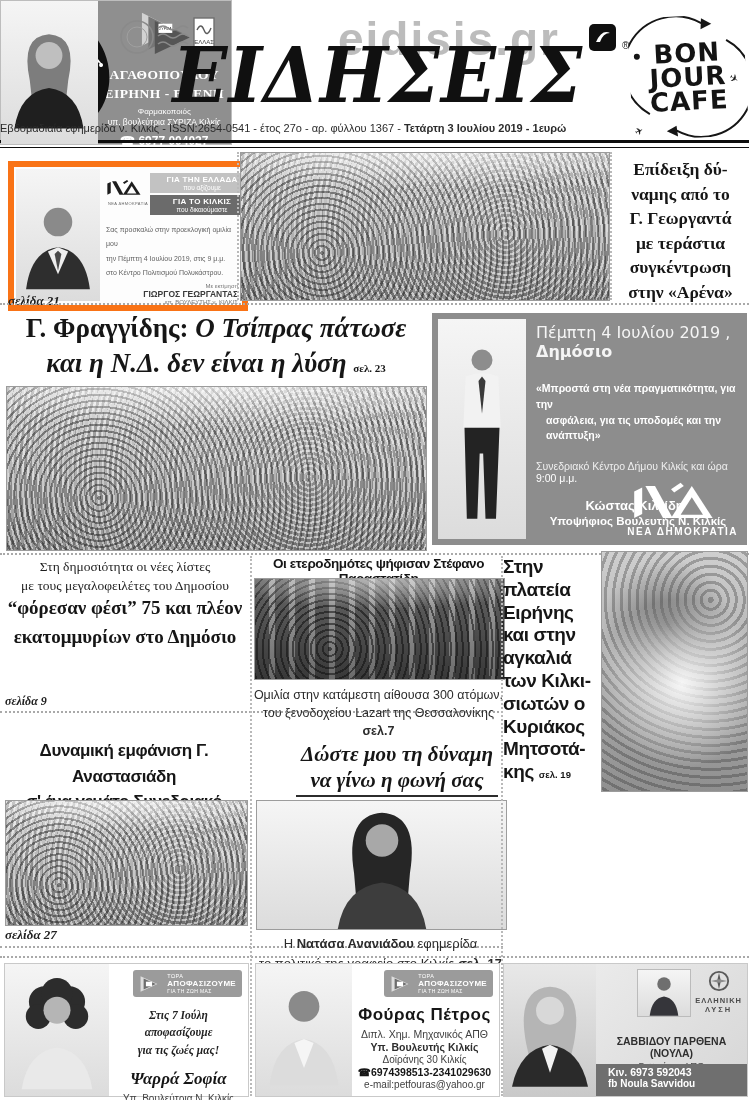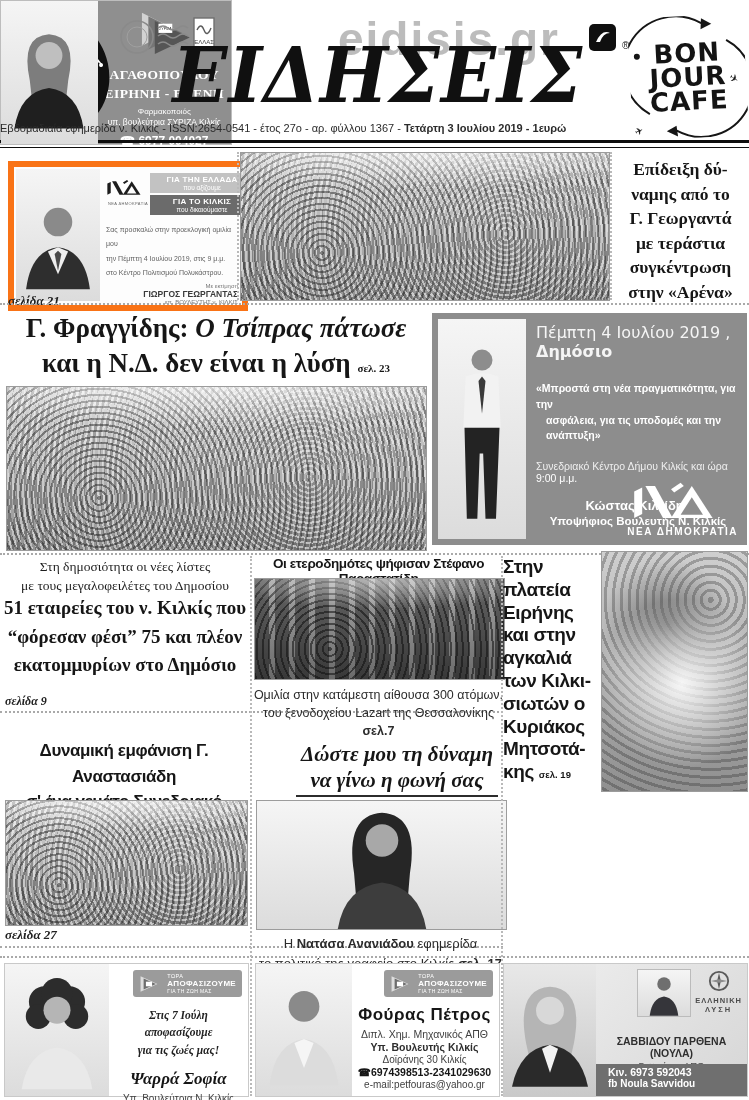--- a/index.html
+++ b/index.html
@@ -190,21 +190,21 @@
 
   <div class="dotted-h" style="left:0;top:303px;width:749px;"></div>
   <div class="dotted-v" style="left:237px;top:152px;height:148px;"></div>
   <div class="dotted-v" style="left:610px;top:152px;height:148px;"></div>
 
   <div class="abs serif" style="left:0;top:311px;width:432px;text-align:center;font-weight:bold;font-size:27px;line-height:1.28;">
     <div>
       <span>Γ. Φραγγίδης: </span><span style="font-style:italic">Ο Τσίπρας πάτωσε</span>
     </div>
     <div>
-      <span style="">και η Ν.Δ. δεν είναι η λύση</span>
+      <span style="font-style:italic">και η Ν.Δ. δεν είναι η λύση</span>
       <span style="font-size:11px;font-style:normal;">σελ. 23</span>
     </div>
   </div>
 
   <div id="kiltidis-ad" class="abs">
     <div class="abs studio" style="left:6px;top:6px;width:88px;height:220px;overflow:hidden;">
       <svg class="silh" viewBox="0 0 60 150" width="70" height="200" style="height:96%;">
         <circle cx="30" cy="12" r="9" fill="#8d8d8d"></circle>
         <path d="M16 26 Q30 20 44 26 L46 70 L14 70 Z" fill="#f2f2f2"></path>
         <path d="M30 26 L27 30 L30 58 L33 30 Z" fill="#3a3a3a"></path>
@@ -240,21 +240,20 @@
   </div>
 
   <div class="ph crowd" style="left:6px;top:386px;width:419px;height:163px;"></div>
   <div class="dotted-h" style="left:0;top:553px;width:749px;"></div>
 
   <div class="abs serif" style="left:0;top:558px;width:250px;text-align:center;font-size:13.5px;line-height:1.4;color:#1d1d1d;">
     <div>Στη δημοσιότητα οι νέες λίστες</div>
     <div>με τους μεγαλοφειλέτες του Δημοσίου</div>
   </div>
   <div class="abs serif" style="left:0;top:594px;width:250px;text-align:center;font-weight:bold;font-size:19px;line-height:1.5;">
-    <div>51 εταιρείες του ν. Κιλκίς που</div>
     <div>“φόρεσαν φέσι” 75 και πλέον</div>
     <div>εκατομμυρίων στο Δημόσιο</div>
   </div>
   <div class="abs pageref" style="left:5px;top:694px;font-size:12px;">σελίδα 9</div>
   <div class="dotted-h" style="left:0;top:711px;width:503px;"></div>
 
   <div class="abs cond" style="left:253px;top:556px;width:251px;text-align:center;font-size:13.5px;">Οι ετεροδημότες ψήφισαν Στέφανο Παραστατίδη</div>
   <div class="ph darkhall" style="left:254px;top:578px;width:249px;height:100px;"></div>
   <div class="abs" style="left:253px;top:686px;width:251px;text-align:center;font-size:12.5px;line-height:1.45;color:#2c2c2c;">
     <div>Ομιλία στην κατάμεστη αίθουσα 300 ατόμων,</div>

